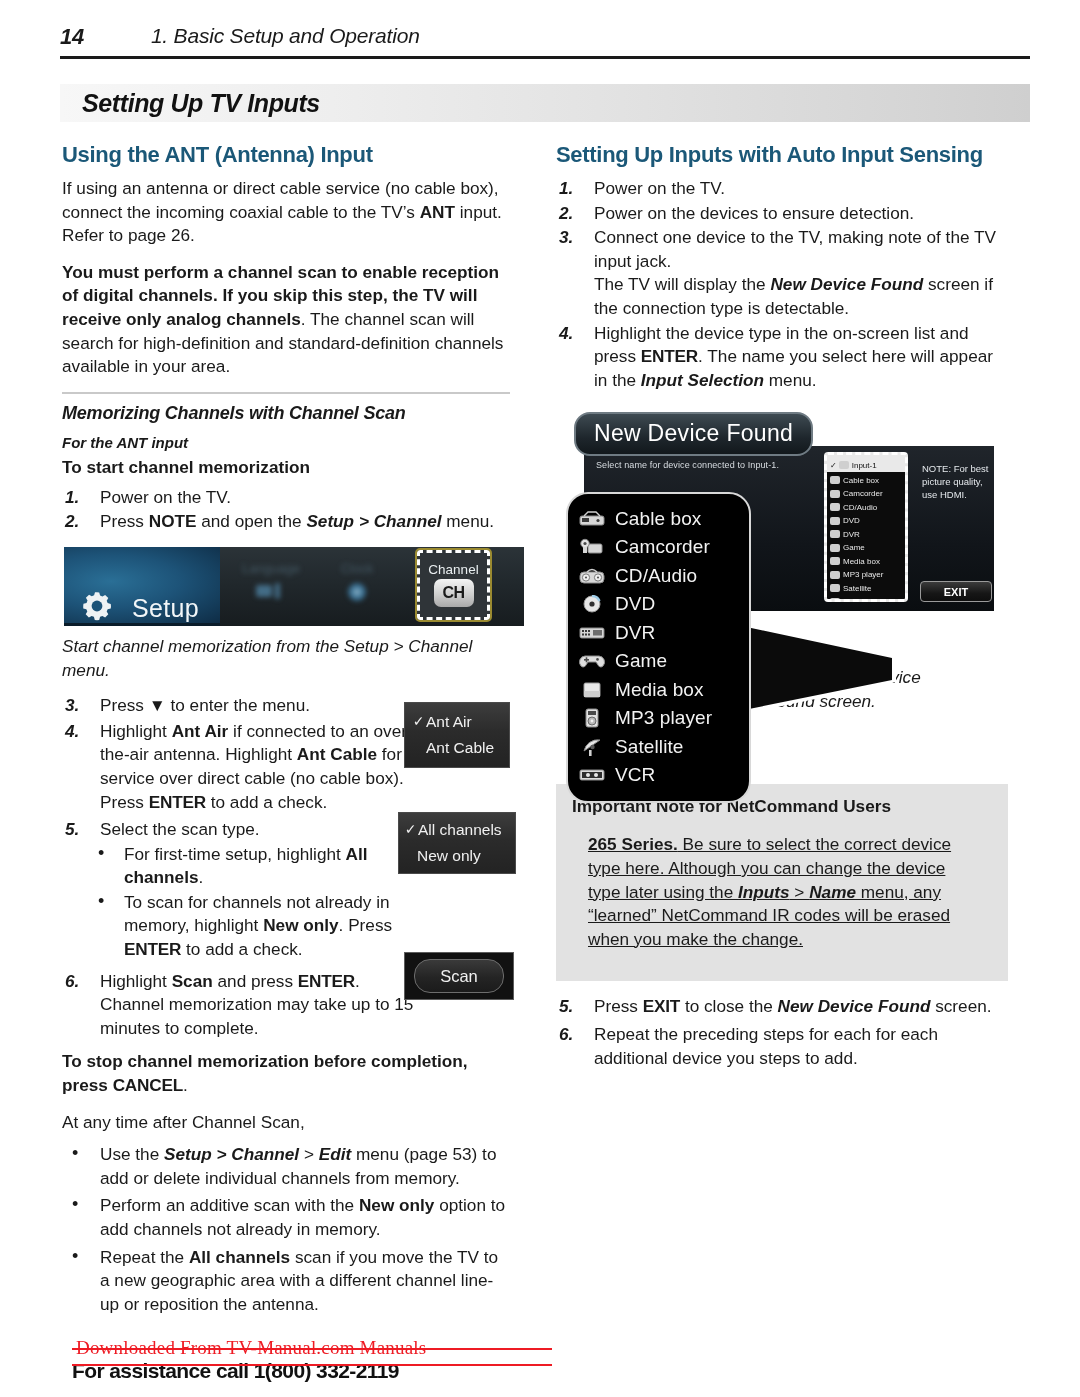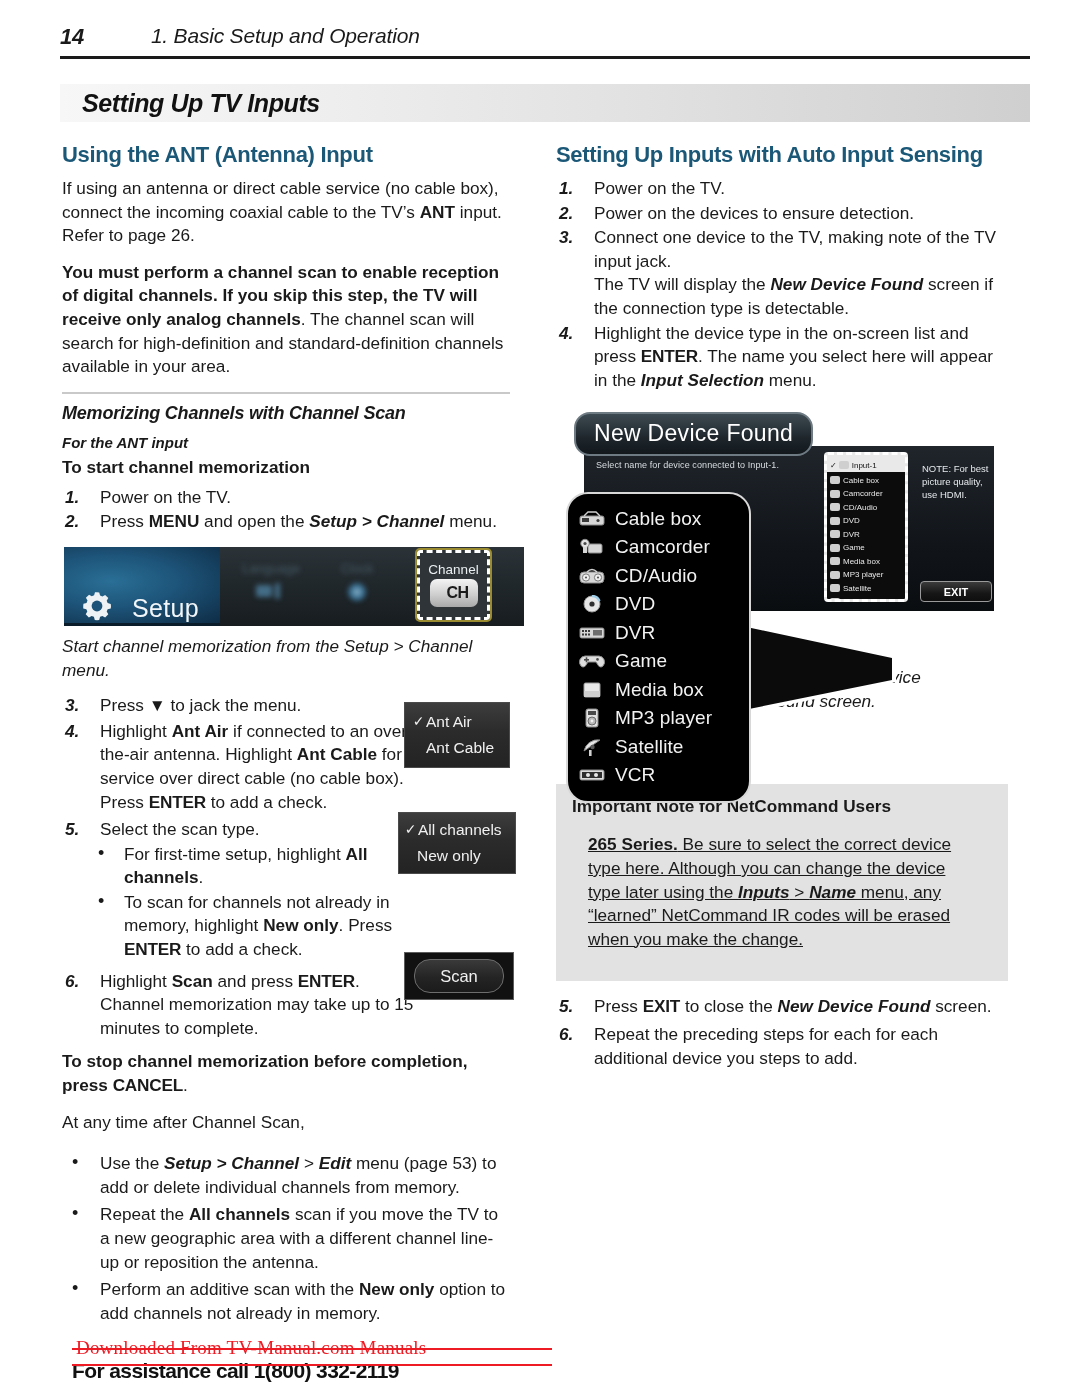--- a/index.html
+++ b/index.html
@@ -90,21 +90,21 @@
     font-weight: bold;
     margin: 0 0 9px 0;
     letter-spacing: -0.3px;
   }
 
   p, .para {
     font-size: 17.2px;
     line-height: 23.6px;
     margin: 0 0 13px 0;
   }
-  p.tight { margin-bottom: 18px; }
+  p.tight { margin-bottom: 9px; }
   b, strong { font-weight: bold; }
   .bi { font-weight: bold; font-style: italic; }
   .cond { font-weight: bold; letter-spacing: -0.2px; }
 
   
   ol.steps {
     list-style: none;
     margin: 0;
     padding: 0;
   }
@@ -259,21 +259,20 @@
   }
   .ch-badge {
     width: 40px; height: 28px;
     border-radius: 7px;
     background: linear-gradient(180deg,#f4f4f4 0%, #cfcfcf 55%, #a9a9a9 100%);
     color: #1b1b1b;
     font-size: 16px;
     font-weight: bold;
     display: flex; align-items: center; justify-content: center;
     letter-spacing: -0.5px;
-    padding-left: 8px;
   }
 
   
   .osd {
     background: linear-gradient(180deg, #3d3d3d 0%, #2b2b2b 45%, #232323 100%);
     color: #f0f0f0;
     box-sizing: border-box;
     border: 1px solid #4a4a4a;
   }
   .osd-row {
@@ -560,21 +559,21 @@
 
     <p><b>You must perform a channel scan to enable reception of digital channels.  If you skip this step, the TV will receive only analog channels</b><span>.  The channel scan will search for high-definition and standard-definition channels available in your area.</span></p>
 
     <div class="rule-thin"></div>
     <h3 class="italic-head">Memorizing Channels with Channel Scan</h3>
     <h4 class="sm-head">For the ANT input</h4>
     <h4 class="bold-head">To start channel memorization</h4>
 
     <ol class="steps">
       <li><span class="n">1.</span><span>Power on the TV.</span></li>
-      <li><span class="n">2.</span><span>Press <b>MENU</b> and open the <span class="bi">Setup &gt; Channel</span> menu.</span></li>
+      <li><span class="n">2.</span><span>Press <b>NOTE</b> and open the <span class="bi">Setup &gt; Channel</span> menu.</span></li>
     </ol>
 
     <div class="setup-graphic">
       <div class="setup-left">
         <span class="gear">
           <svg width="34" height="34" viewBox="0 0 34 34">
             <g fill="#eef2f4">
               <path d="M17 3.2l2.2.25.9 3.1 2.3.95 2.75-1.6 3.15 3.15-1.6 2.75.95 2.3 3.1.9.25 2.2-.25 2.2-3.1.9-.95 2.3 1.6 2.75-3.15 3.15-2.75-1.6-2.3.95-.9 3.1-2.2.25-2.2-.25-.9-3.1-2.3-.95-2.75 1.6-3.15-3.15 1.6-2.75-.95-2.3-3.1-.9L3.2 17l.25-2.2 3.1-.9.95-2.3-1.6-2.75L9.05 5.7l2.75 1.6 2.3-.95.9-3.1z"></path>
             </g>
             <circle cx="17" cy="17" r="5.4" fill="#1d5378"></circle>
@@ -608,21 +607,21 @@
         <div class="sel-channel">
           <span class="lbl">Channel</span>
           <span class="ch-badge">CH</span>
         </div>
       </div>
     </div>
 
     <p class="caption">Start channel memorization from the Setup &gt; Channel menu.</p>
 
     <ol class="steps">
-      <li><span class="n">3.</span><span>Press ▼ to jack the menu.</span></li>
+      <li><span class="n">3.</span><span>Press ▼ to enter the menu.</span></li>
       <li style="width:325px; margin-top:2px;"><span class="n">4.</span><span>Highlight <b>Ant Air</b> if connected to an over-the-air antenna.  Highlight <b>Ant Cable</b> for service over direct cable (no cable box).  Press <b class="cond">ENTER</b> to add a check.</span></li>
       <li style="margin-top:4px; width:325px;"><span class="n">5.</span><span>Select the scan type.</span>
         <ul class="bullets" style="margin-left:-38px; margin-top:1px;">
           <li>For first-time setup, highlight <b>All channels</b>.</li>
           <li>To scan for channels not already in memory, highlight <b>New only</b>.  Press <b class="cond">ENTER</b> to add a check.</li>
         </ul>
       </li>
       <li style="margin-top:8px; width:325px;"><span class="n">6.</span><span>Highlight <b>Scan</b> and press <b class="cond">ENTER</b>.  Channel memorization may take up to 15 minutes to complete.</span></li>
     </ol>
 
@@ -650,22 +649,22 @@
     <div class="float-scan">
       <span class="scan-btn">Scan</span>
     </div>
 
     <p style="margin-top:10px;"><b>To stop channel memorization before completion, press <span class="cond">CANCEL</span></b>.</p>
 
     <p class="tight">At any time after Channel Scan,</p>
 
     <ul class="bullets outer">
       <li>Use the <span class="bi">Setup &gt; Channel</span> &gt; <span class="bi">Edit</span> menu (page 53) to add or delete individual channels from memory.</li>
+      <li style="margin-top:4px;">Perform an additive scan with the <b>New only</b> option to add channels not already in memory.</li>
       <li style="margin-top:4px;">Repeat the <b>All channels</b> scan if you move the TV to a new geographic area with a different channel line-up or reposition the antenna.</li>
-      <li style="margin-top:4px;">Perform an additive scan with the <b>New only</b> option to add channels not already in memory.</li>
     </ul>
   </div>
 
   <div class="col col-right">
 
     <h2 class="sub">Setting Up Inputs with Auto Input Sensing</h2>
 
     <ol class="steps">
       <li><span class="n">1.</span><span>Power on the TV.</span></li>
       <li><span class="n">2.</span><span>Power on the devices to ensure detection.</span></li>

